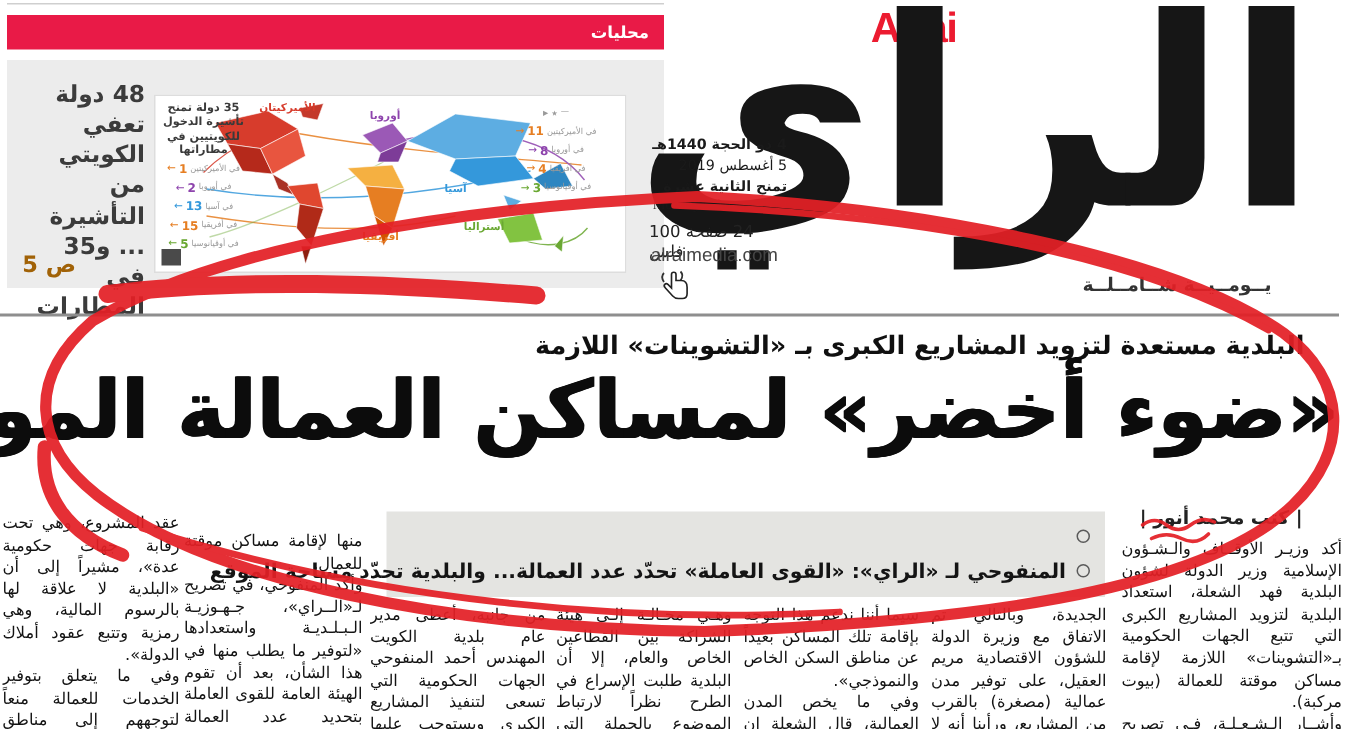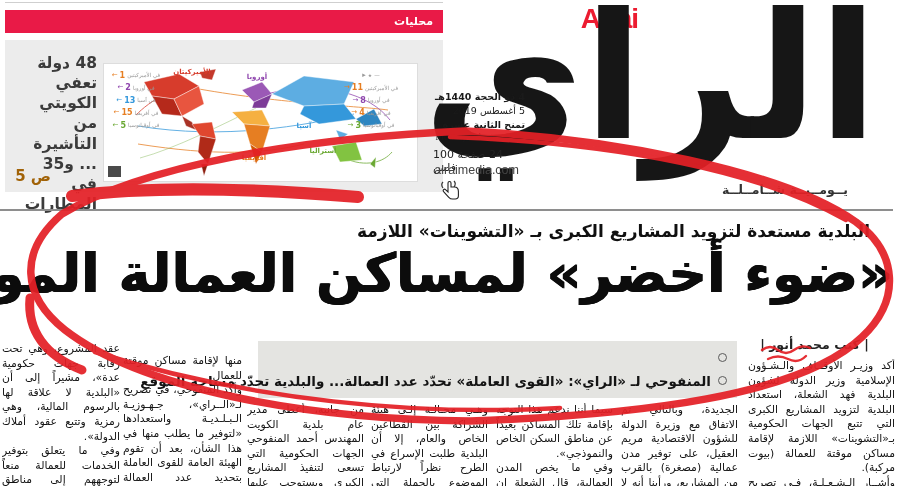--- a/index.html
+++ b/index.html
@@ -163,20 +163,21 @@
             <span class="lbl">في أفريقيا</span>
           </div>
         <div class="map-item">
             <span class="arr c-green">→</span>
             <b class="c-green">3</b>
             <span class="lbl">في أوقيانوسيا</span>
           </div>
       </div>
 
       <div class="map-side" style="left:2px;top:3px;width:60px;">
+        <div class="map-title l">35 دولة تمنح تأشيرة الدخول للكويتيين في مطاراتها</div>
         <div class="map-item">
             <span class="arr c-orange">←</span>
             <b class="c-orange">1</b>
             <span class="lbl">في الأميركيتين</span>
           </div>
         <div class="map-item">
             <span class="arr c-purple">←</span>
             <b class="c-purple">2</b>
             <span class="lbl">في أوروبا</span>
           </div>

